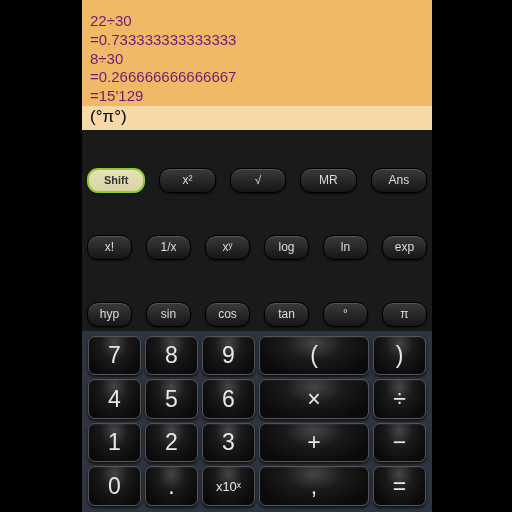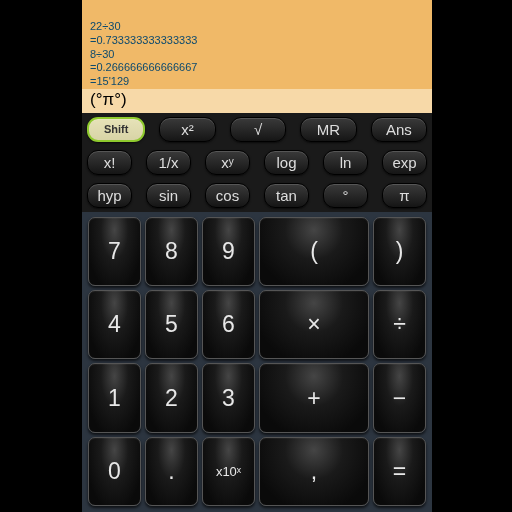--- a/index.html
+++ b/index.html
@@ -15,47 +15,48 @@
     left: 82px;
     top: 0;
     width: 350px;
     height: 512px;
     background: #1a1a1a;
     display: flex;
     flex-direction: column;
   }
   .display {
     background: #f0b968;
-    padding: 20px 8px 0 8px;
-    font-size: 11px;
-    color: #0c4a6e;
+    padding: 12px 8px 0 8px;
+    font-size: 15px;
+    color: #701a75;
     line-height: 1.25;
     font-family: Arial, sans-serif;
   }
   .display-line { white-space: nowrap; }
   .input-bar {
     background: #f7d9a8;
     padding: 0 8px 2px 8px;
     font-size: 17px;
     color: #000;
     line-height: 1.3;
   }
   .fnrow {
     display: flex;
     gap: 14px;
     padding: 4px 5px;
+    margin-top: 34px;
   }
   .fnkey {
     flex: 1;
     height: 25px;
     background: linear-gradient(to bottom, #3a3a3a, #151515);
     border-radius: 11px;
     border: 1px solid #000;
     color: #ddd;
-    font-size: 15px;
+    font-size: 12px;
     display: flex;
     align-items: center;
     justify-content: center;
     box-shadow: inset 0 1px 0 rgba(255,255,255,0.15), 0 1px 2px rgba(0,0,0,0.6);
     cursor: pointer;
   }
   .fnkey.shift {
     background: linear-gradient(to bottom, #e6e2b8, #d8d4a6);
     color: #333;
     font-weight: bold;

